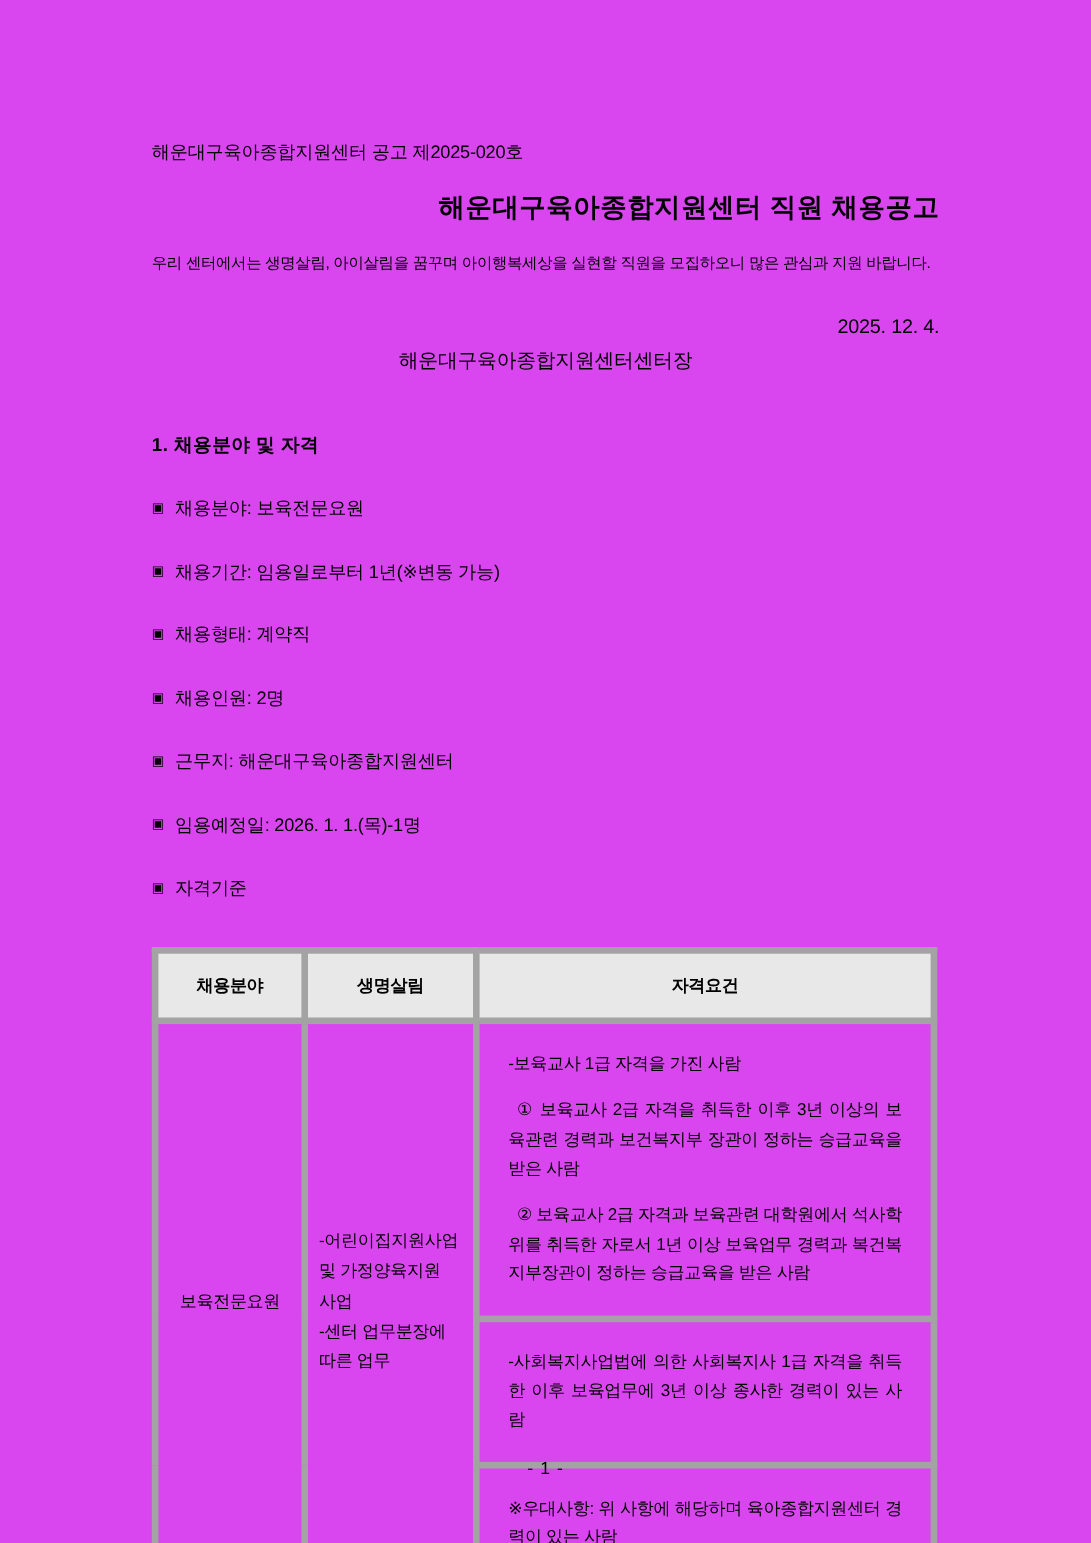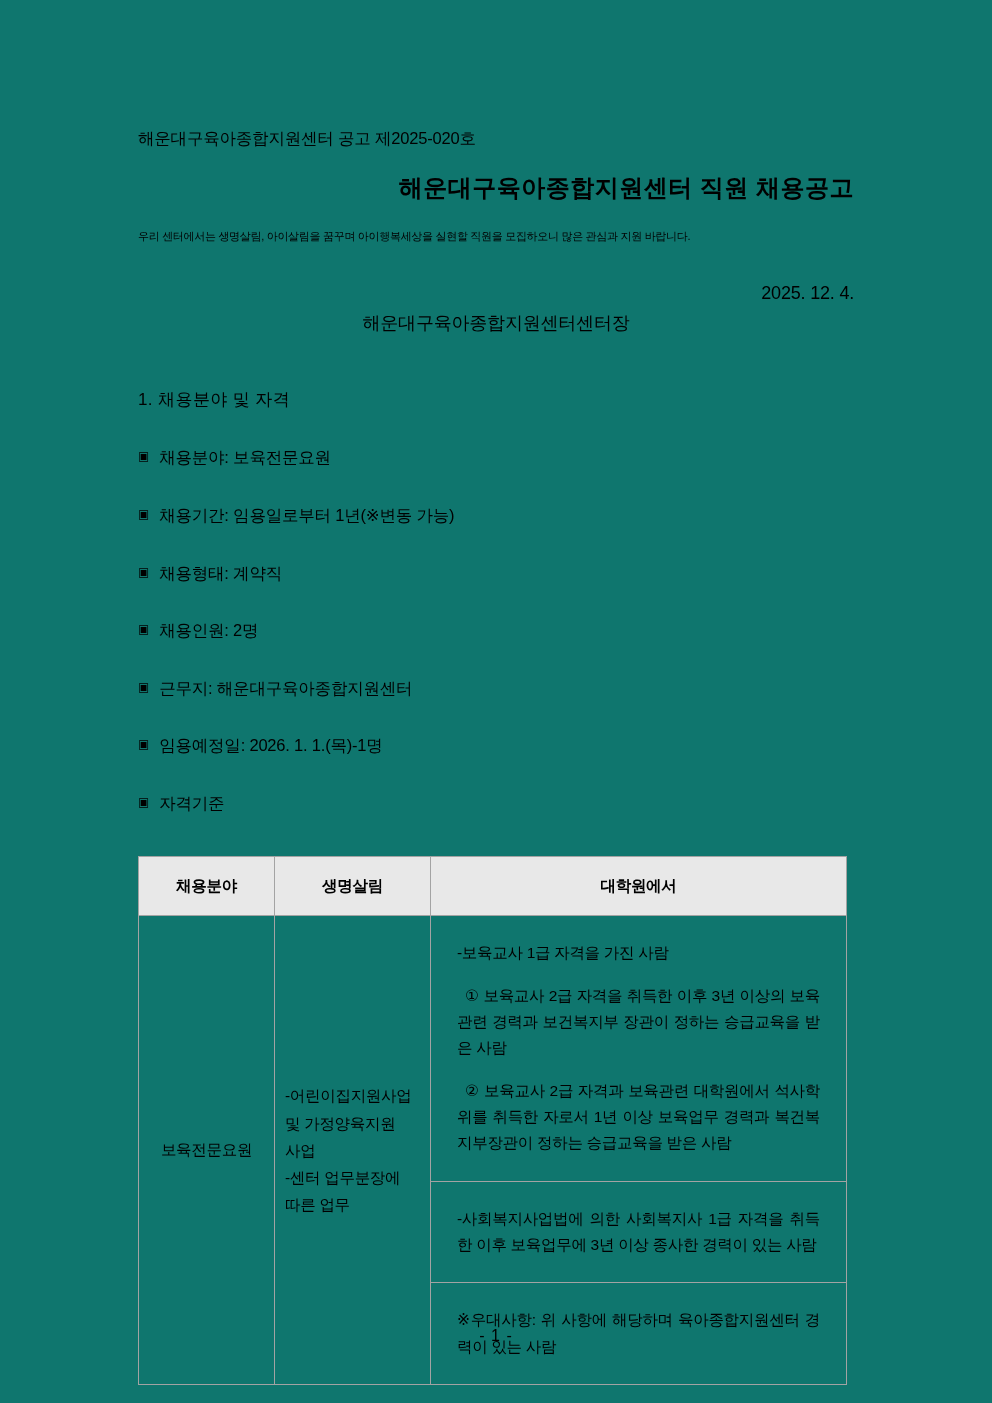--- a/index.html
+++ b/index.html
@@ -9,57 +9,57 @@
   }
   body {
     font-family: "Liberation Sans", "DejaVu Sans", sans-serif;
     color: #000000;
   }
   .page {
     position: relative;
     width: 992px;
     height: 1403px;
     margin: 0 auto;
-    background: #0f766e;
+    background: #d946ef;
     box-sizing: border-box;
     padding: 128px 138px 0 138px;
   }
   .doc-number {
     font-size: 16.5px;
     letter-spacing: -0.2px;
     margin: 0 0 22px 0;
   }
   .doc-title {
     text-align: right;
     font-size: 24px;
     font-weight: bold;
     letter-spacing: 0.5px;
     margin: 0 0 24px 0;
   }
   .intro {
-    font-size: 11px;
+    font-size: 14px;
     line-height: 1.6;
     letter-spacing: -0.3px;
     text-align: justify;
     margin: 0 0 34px 0;
   }
   .date-block {
     text-align: right;
     font-size: 18px;
     line-height: 1.55;
     letter-spacing: -0.2px;
     margin: 0 0 50px 0;
   }
   .date-block div + div {
     margin-top: 3px;
     text-align: center;
   }
   .section-heading {
     font-size: 17px;
-    font-weight: normal;
+    font-weight: bold;
     letter-spacing: 0.4px;
     margin: 0 0 34px 0;
   }
   .bullet-row {
     display: flex;
     align-items: flex-start;
     font-size: 16.5px;
     letter-spacing: -0.2px;
     margin: 0 0 32px 0;
   }
@@ -79,21 +79,21 @@
     padding-left: 105px;
   }
   table.qual {
     border-collapse: collapse;
     width: 708px;
     margin: 40px 0 0 0;
     table-layout: fixed;
   }
   table.qual th,
   table.qual td {
-    border: 1px solid #a3a3a3;
+    border: 6px solid #a3a3a3;
     padding: 8px 10px;
     font-size: 15.5px;
     letter-spacing: -0.3px;
     vertical-align: middle;
   }
   table.qual thead th {
     background: #e8e8e8;
     font-weight: bold;
     text-align: center;
     height: 46px;
@@ -189,21 +189,21 @@
   <table class="qual">
     <colgroup>
       <col class="c1">
         <col class="c2">
         <col class="c3">
     </colgroup>
     <thead>
       <tr>
         <th>채용분야</th>
         <th>생명살림</th>
-        <th>대학원에서</th>
+        <th>자격요건</th>
       </tr>
     </thead>
     <tbody>
       <tr>
         <td class="field" rowspan="3">보육전문요원</td>
         <td class="duty" rowspan="3">
           <div>-어린이집지원사업</div>
           <div>및 가정양육지원</div>
           <div>사업</div>
           <div>-센터 업무분장에</div>

